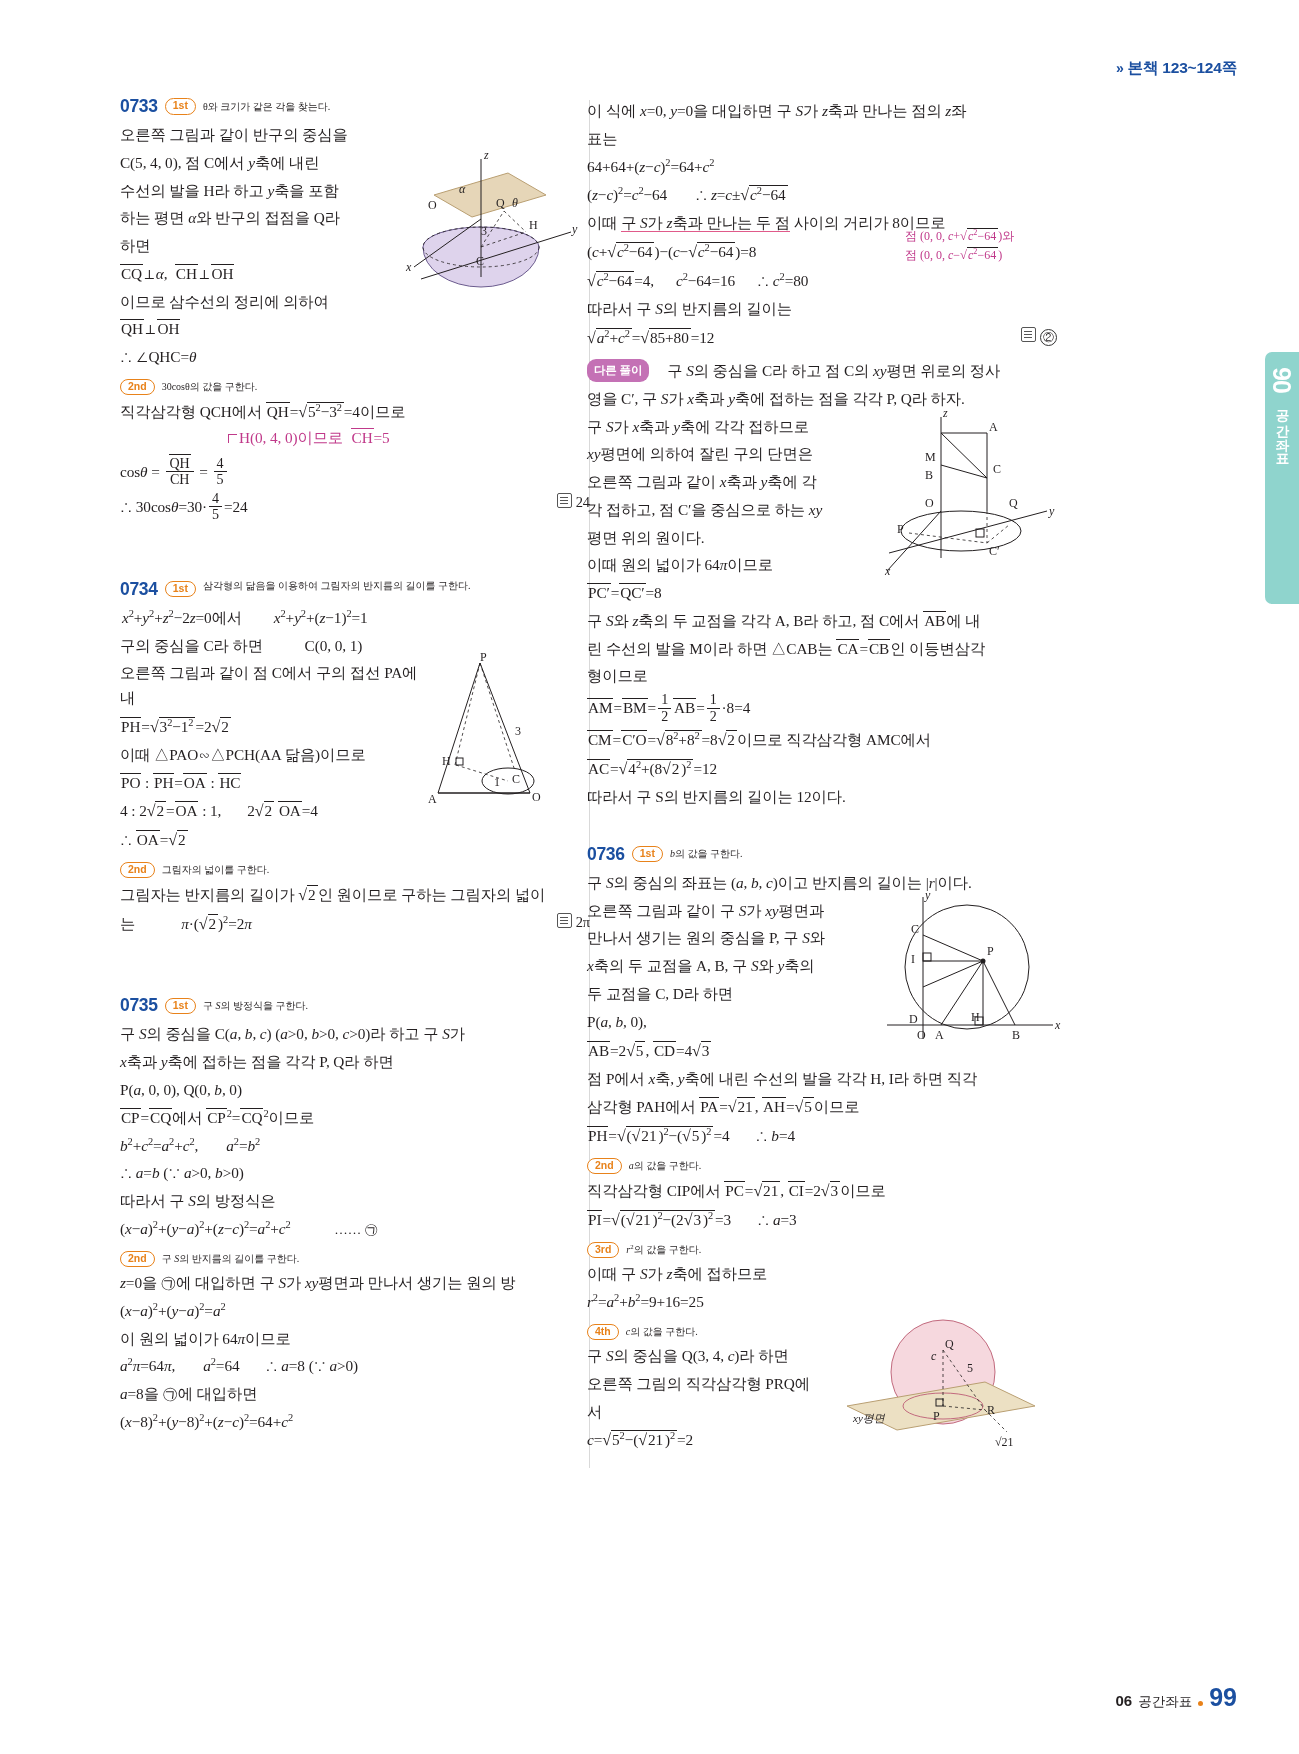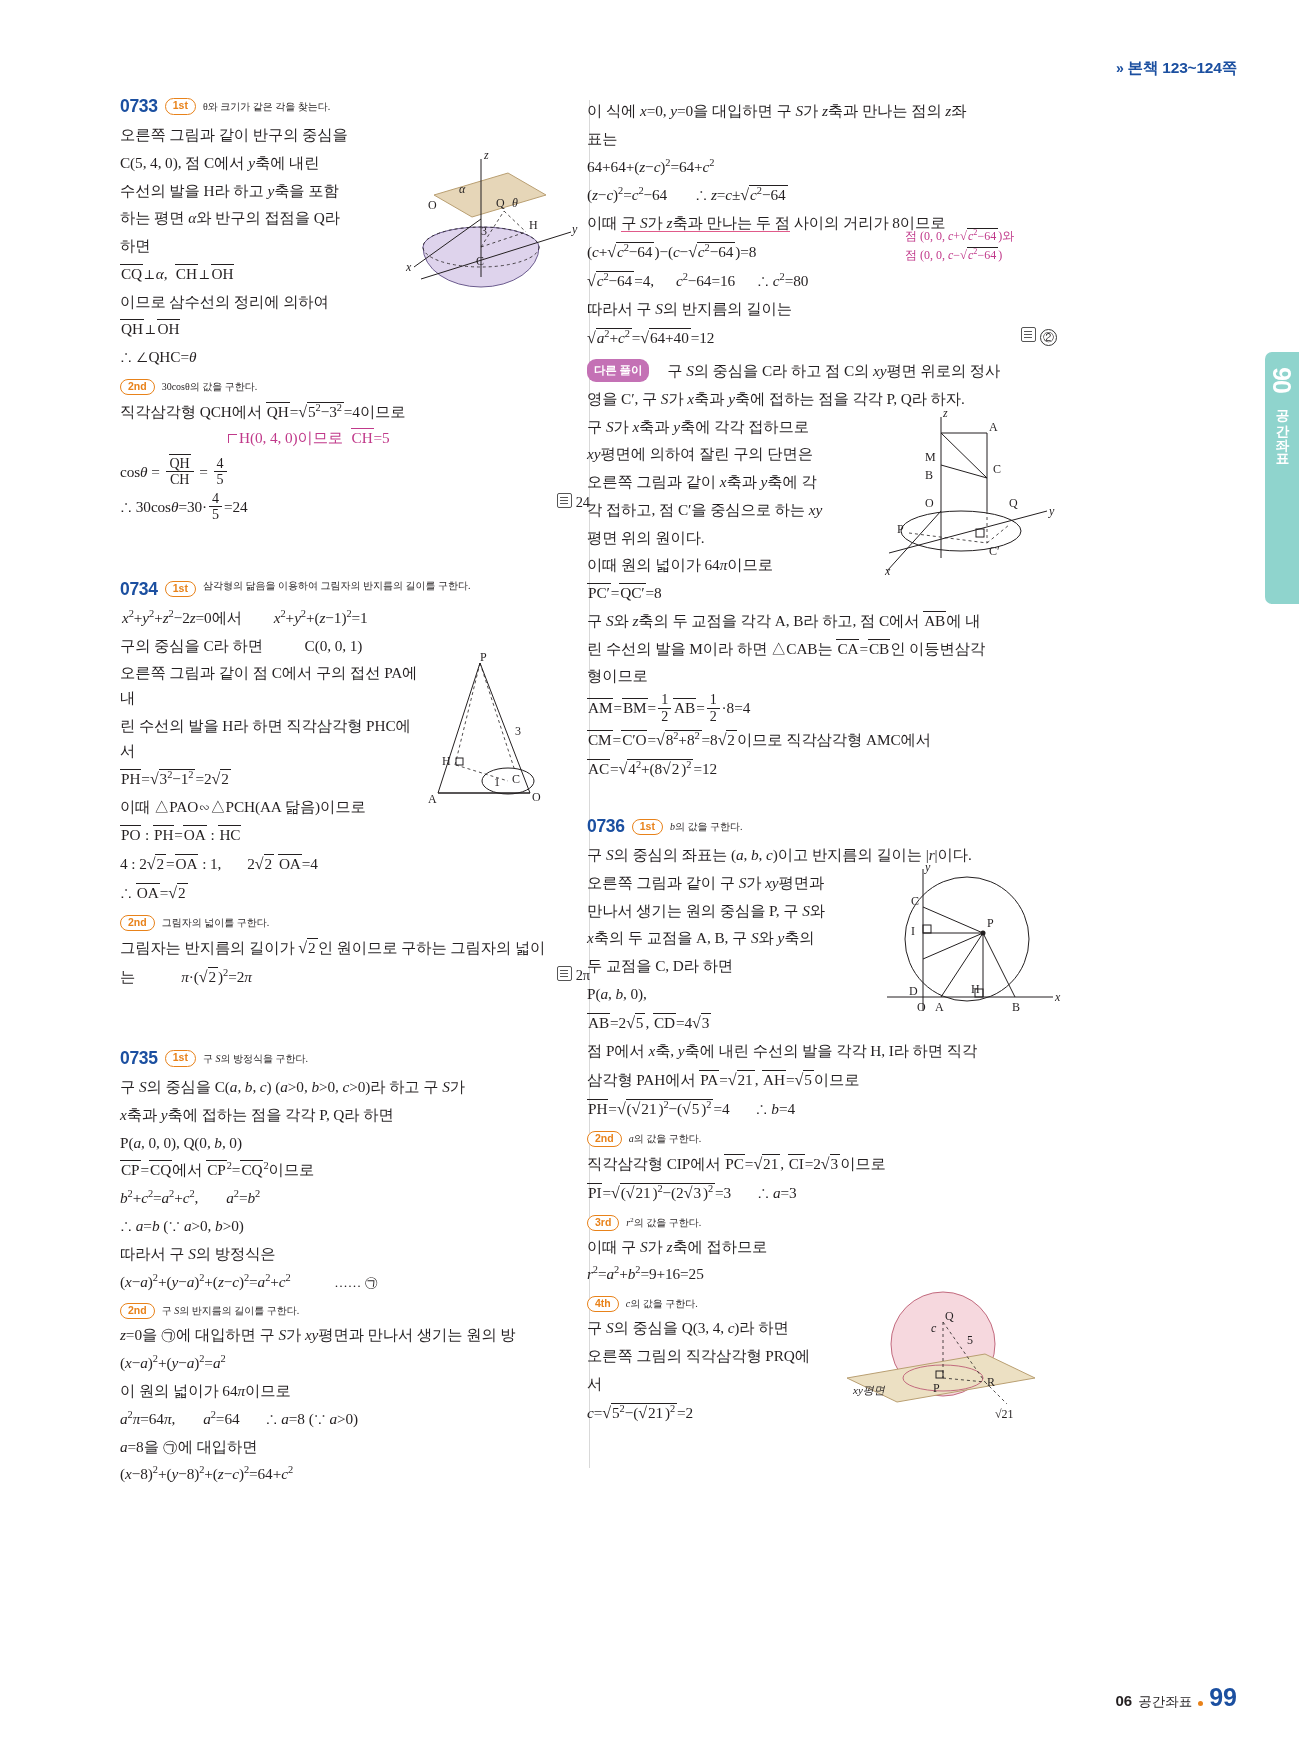--- a/index.html
+++ b/index.html
@@ -230,21 +230,20 @@
 
       <p class="t" style="margin-left:2px;">
         <span class="mi">x</span><sup class="s">2</sup>+<span class="mi">y</span><sup class="s">2</sup>+<span class="mi">z</span><sup class="s">2</sup>−2<span class="mi">z</span>=0에서
         <span style="margin-left:28px;"><span class="mi">x</span><sup class="s">2</sup>+<span class="mi">y</span><sup class="s">2</sup>+(<span class="mi">z</span>−1)<sup class="s">2</sup>=1</span>
       </p>
       <p class="t">구의 중심을 C라 하면 <span style="margin-left:38px;">C(0, 0, 1)</span></p>
 
       <div style="position:relative;">
         <div style="width:300px;">
           <p class="t">오른쪽 그림과 같이 점 C에서 구의 접선 PA에 내</p>
-          <p class="t">린 수선의 발을 H라 하면 직각삼각형 PHC에서</p>
           <p class="t ind"><span class="ovl">PH</span>=<span class="sqrt"><span class="rad">√</span><span class="bar">3<sup class="s">2</sup>−1<sup class="s">2</sup></span></span>=2<span class="sqrt"><span class="rad">√</span><span class="bar">2</span></span></p>
           <p class="t">이때 △PAO∽△PCH(AA 닮음)이므로</p>
           <p class="t ind"><span class="ovl">PO</span> : <span class="ovl">PH</span>=<span class="ovl">OA</span> : <span class="ovl">HC</span></p>
           <p class="t ind">4 : 2<span class="sqrt"><span class="rad">√</span><span class="bar">2</span></span>=<span class="ovl">OA</span> : 1,<span style="margin-left:26px;">2<span class="sqrt"><span class="rad">√</span><span class="bar">2</span></span> <span class="ovl">OA</span>=4</span></p>
           <p class="t ind2">∴ <span class="ovl">OA</span>=<span class="sqrt"><span class="rad">√</span><span class="bar">2</span></span></p>
         </div>
 
         <div class="fig" style="left:300px;top:-8px;">
           <svg width="170" height="170" viewBox="0 0 170 170">
             <path d="M60,10 L110,140 L18,140 Z" class="fl"></path>
@@ -319,21 +318,21 @@
     <div style="position:relative;">
       <p class="t ind">(<span class="mi">c</span>+<span class="sqrt"><span class="rad">√</span><span class="bar"><span class="mi">c</span><sup class="s">2</sup>−64</span></span>)−(<span class="mi">c</span>−<span class="sqrt"><span class="rad">√</span><span class="bar"><span class="mi">c</span><sup class="s">2</sup>−64</span></span>)=8</p>
       <div class="note" style="position:absolute;left:318px;top:-12px;line-height:1.5;">
         <div>점 (0, 0, <span class="mi">c</span>+<span class="sqrt"><span class="rad">√</span><span class="bar"><span class="mi">c</span><sup class="s">2</sup>−64</span></span>)와</div>
         <div>점 (0, 0, <span class="mi">c</span>−<span class="sqrt"><span class="rad">√</span><span class="bar"><span class="mi">c</span><sup class="s">2</sup>−64</span></span>)</div>
       </div>
     </div>
 
     <p class="t ind2"><span class="sqrt"><span class="rad">√</span><span class="bar"><span class="mi">c</span><sup class="s">2</sup>−64</span></span>=4,<span style="margin-left:22px;"><span class="mi">c</span><sup class="s">2</sup>−64=16</span><span style="margin-left:22px;">∴ <span class="mi">c</span><sup class="s">2</sup>=80</span></p>
     <p class="t">따라서 구 <span class="mi">S</span>의 반지름의 길이는</p>
-    <p class="t ind2"><span class="sqrt"><span class="rad">√</span><span class="bar"><span class="mi">a</span><sup class="s">2</sup>+<span class="mi">c</span><sup class="s">2</sup></span></span>=<span class="sqrt"><span class="rad">√</span><span class="bar">64+40</span></span>=12
+    <p class="t ind2"><span class="sqrt"><span class="rad">√</span><span class="bar"><span class="mi">a</span><sup class="s">2</sup>+<span class="mi">c</span><sup class="s">2</sup></span></span>=<span class="sqrt"><span class="rad">√</span><span class="bar">85+80</span></span>=12
       <span class="ans right-ans"><span class="ansbox"></span><span class="circled">②</span></span>
     </p>
 
     <p class="t" style="margin-top:8px;">
       <span class="tag-other">다른 풀이</span>구 <span class="mi">S</span>의 중심을 C라 하고 점 C의 <span class="mi">xy</span>평면 위로의 정사
     </p>
     <p class="t">영을 C′, 구 <span class="mi">S</span>가 <span class="mi">x</span>축과 <span class="mi">y</span>축에 접하는 점을 각각 P, Q라 하자.</p>
 
     <div style="position:relative;">
       <div style="width:285px;">
@@ -374,20 +373,21 @@
     </div>
 
     <p class="t">이때 원의 넓이가 64<span class="mi">π</span>이므로</p>
     <p class="t ind"><span class="ovl">PC′</span>=<span class="ovl">QC′</span>=8</p>
     <p class="t">구 <span class="mi">S</span>와 <span class="mi">z</span>축의 두 교점을 각각 A, B라 하고, 점 C에서 <span class="ovl">AB</span>에 내</p>
     <p class="t">린 수선의 발을 M이라 하면 △CAB는 <span class="ovl">CA</span>=<span class="ovl">CB</span>인 이등변삼각</p>
     <p class="t">형이므로</p>
     <p class="t ind2"><span class="ovl">AM</span>=<span class="ovl">BM</span>=<span class="frac"><span class="n">1</span><span class="d">2</span></span><span class="ovl">AB</span>=<span class="frac"><span class="n">1</span><span class="d">2</span></span>·8=4</p>
     <p class="t"><span class="ovl">CM</span>=<span class="ovl">C′O</span>=<span class="sqrt"><span class="rad">√</span><span class="bar">8<sup class="s">2</sup>+8<sup class="s">2</sup></span></span>=8<span class="sqrt"><span class="rad">√</span><span class="bar">2</span></span>이므로 직각삼각형 AMC에서</p>
     <p class="t ind2"><span class="ovl">AC</span>=<span class="sqrt"><span class="rad">√</span><span class="bar">4<sup class="s">2</sup>+(8<span class="sqrt"><span class="rad">√</span><span class="bar">2</span></span>)<sup class="s">2</sup></span></span>=12</p>
+    <p class="t">따라서 구 S의 반지름의 길이는 12이다.</p>
 
     <div class="prob" style="margin-top:34px;">
       <div class="prob-head">
         <span class="pnum">0736</span>
         <span class="step">1st</span>
         <span class="steptext"><span class="mi">b</span>의 값을 구한다.</span>
       </div>
 
       <p class="t">구 <span class="mi">S</span>의 중심의 좌표는 (<span class="mi">a</span>, <span class="mi">b</span>, <span class="mi">c</span>)이고 반지름의 길이는 |<span class="mi">r</span>|이다.</p>
 

